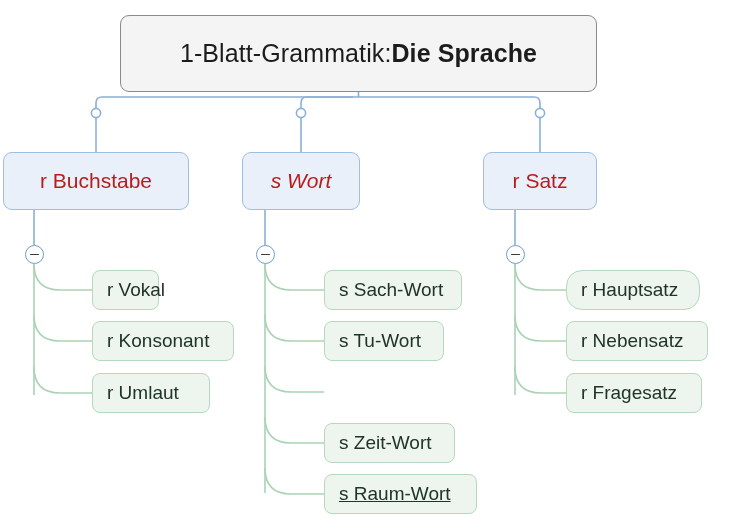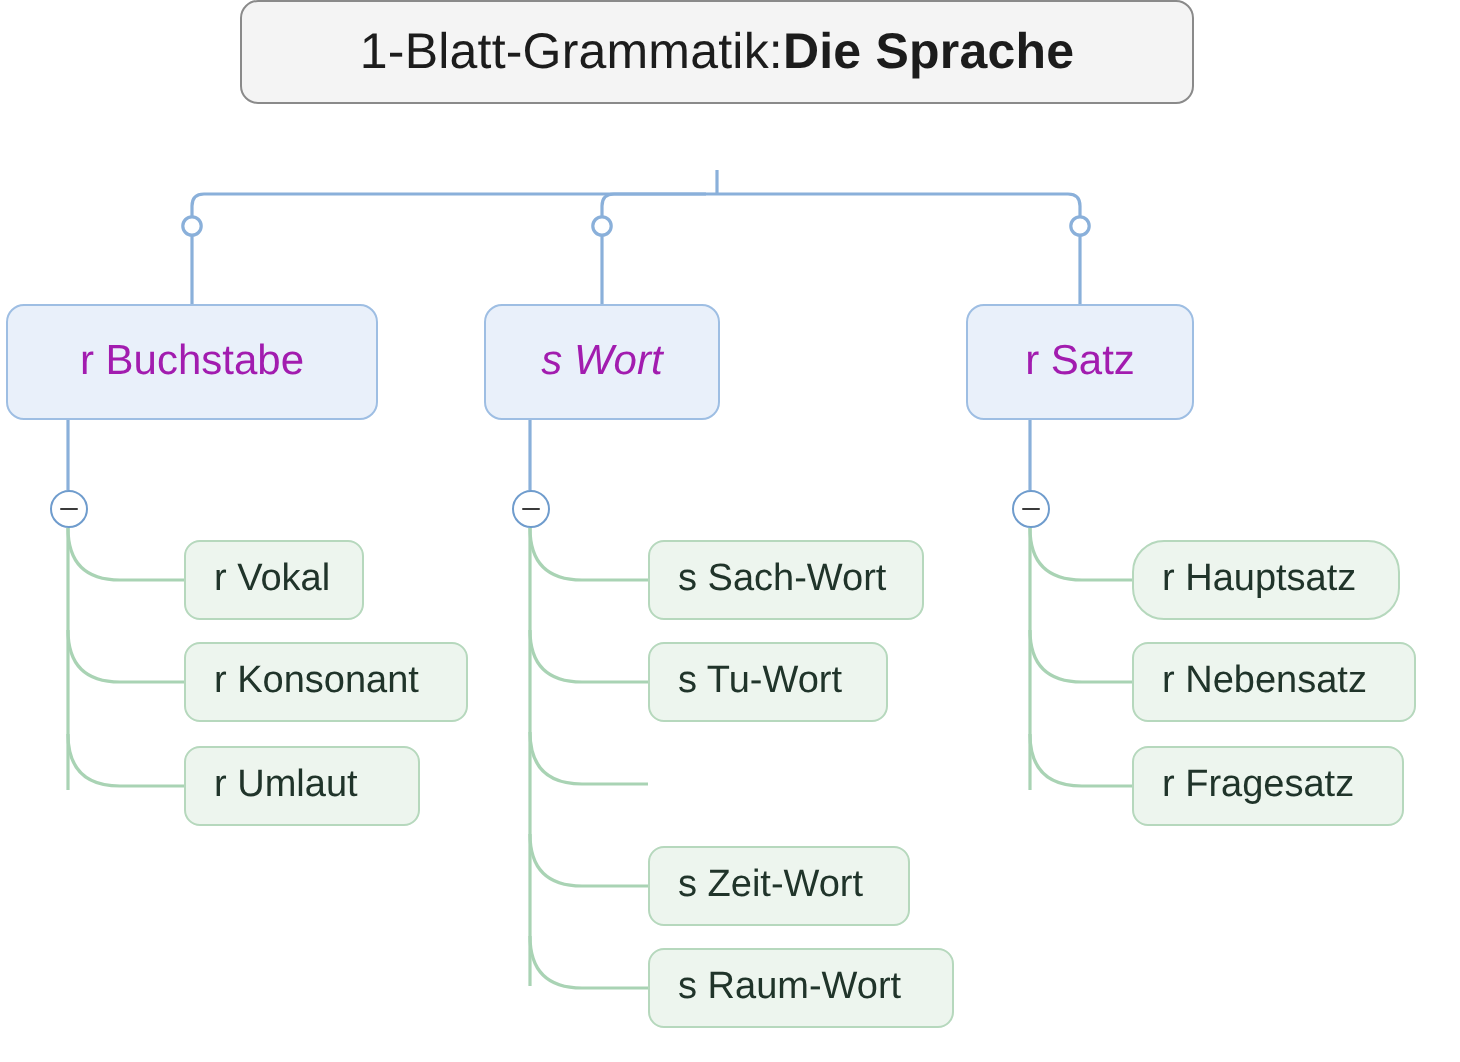--- a/index.html
+++ b/index.html
@@ -31,42 +31,42 @@
     position: absolute;
     box-sizing: border-box;
     display: flex;
     align-items: center;
     justify-content: center;
     white-space: nowrap;
   }
   
   .node-root {
     left: 120px;
-    top: 0;
+    top: 15px;
     width: 477px;
-    height: 52px;
+    height: 77px;
     background: #f4f4f4;
     border: 1px solid #8a8a8a;
     border-radius: 9px;
     font-size: 25px;
     color: #1c1c1c;
     letter-spacing: 0.1px;
   }
   .node-root .root-bold {
     font-weight: bold;
   }
   
   .node-l2 {
     top: 152px;
     height: 58px;
     background: #e9f0fa;
     border: 1px solid #9ebee3;
     border-radius: 9px;
     font-size: 21px;
-    color: #a21caf;
+    color: #b91c1c;
   }
   #node-buchstabe { left: 3px;   width: 186px; }
   #node-wort      { left: 242px; width: 118px; font-style: italic; }
   #node-satz      { left: 483px; width: 114px; }
   
   .node-l3 {
     height: 40px;
     background: #edf5ee;
     border: 1px solid #b6d8bd;
     border-radius: 8px;
@@ -161,40 +161,40 @@
   <div class="collapse-btn" style="left:24.5px; top:245px;">
     <span class="minus-bar"></span>
   </div>
   <div class="collapse-btn" style="left:255.5px; top:245px;">
     <span class="minus-bar"></span>
   </div>
   <div class="collapse-btn" style="left:505.5px; top:245px;">
     <span class="minus-bar"></span>
   </div>
 
-  <div class="node node-l3" style="left:92px;  top:270px; width:90px;">
+  <div class="node node-l3" style="left:92px;  top:270px; width:67px;">
     <span>r Vokal</span>
   </div>
   <div class="node node-l3" style="left:92px;  top:321px; width:142px;">
     <span>r Konsonant</span>
   </div>
   <div class="node node-l3" style="left:92px;  top:373px; width:118px;">
     <span>r Umlaut</span>
   </div>
 
   <div class="node node-l3" style="left:324px; top:270px; width:138px;">
     <span>s Sach-Wort</span>
   </div>
   <div class="node node-l3" style="left:324px; top:321px; width:120px;">
     <span>s Tu-Wort</span>
   </div>
   <div class="node node-l3" style="left:324px; top:423px; width:131px;">
     <span>s Zeit-Wort</span>
   </div>
-  <div class="node node-l3" style="left:324px; top:474px; width:153px;">
+  <div class="node node-l3" style="left:324px; top:474px; width:153px;text-decoration:underline;">
     <span>s Raum-Wort</span>
   </div>
 
   <div class="node node-l3" style="left:566px; top:270px; width:134px;border-radius:16px;">
     <span>r Hauptsatz</span>
   </div>
   <div class="node node-l3" style="left:566px; top:321px; width:142px;">
     <span>r Nebensatz</span>
   </div>
   <div class="node node-l3" style="left:566px; top:373px; width:136px;">

